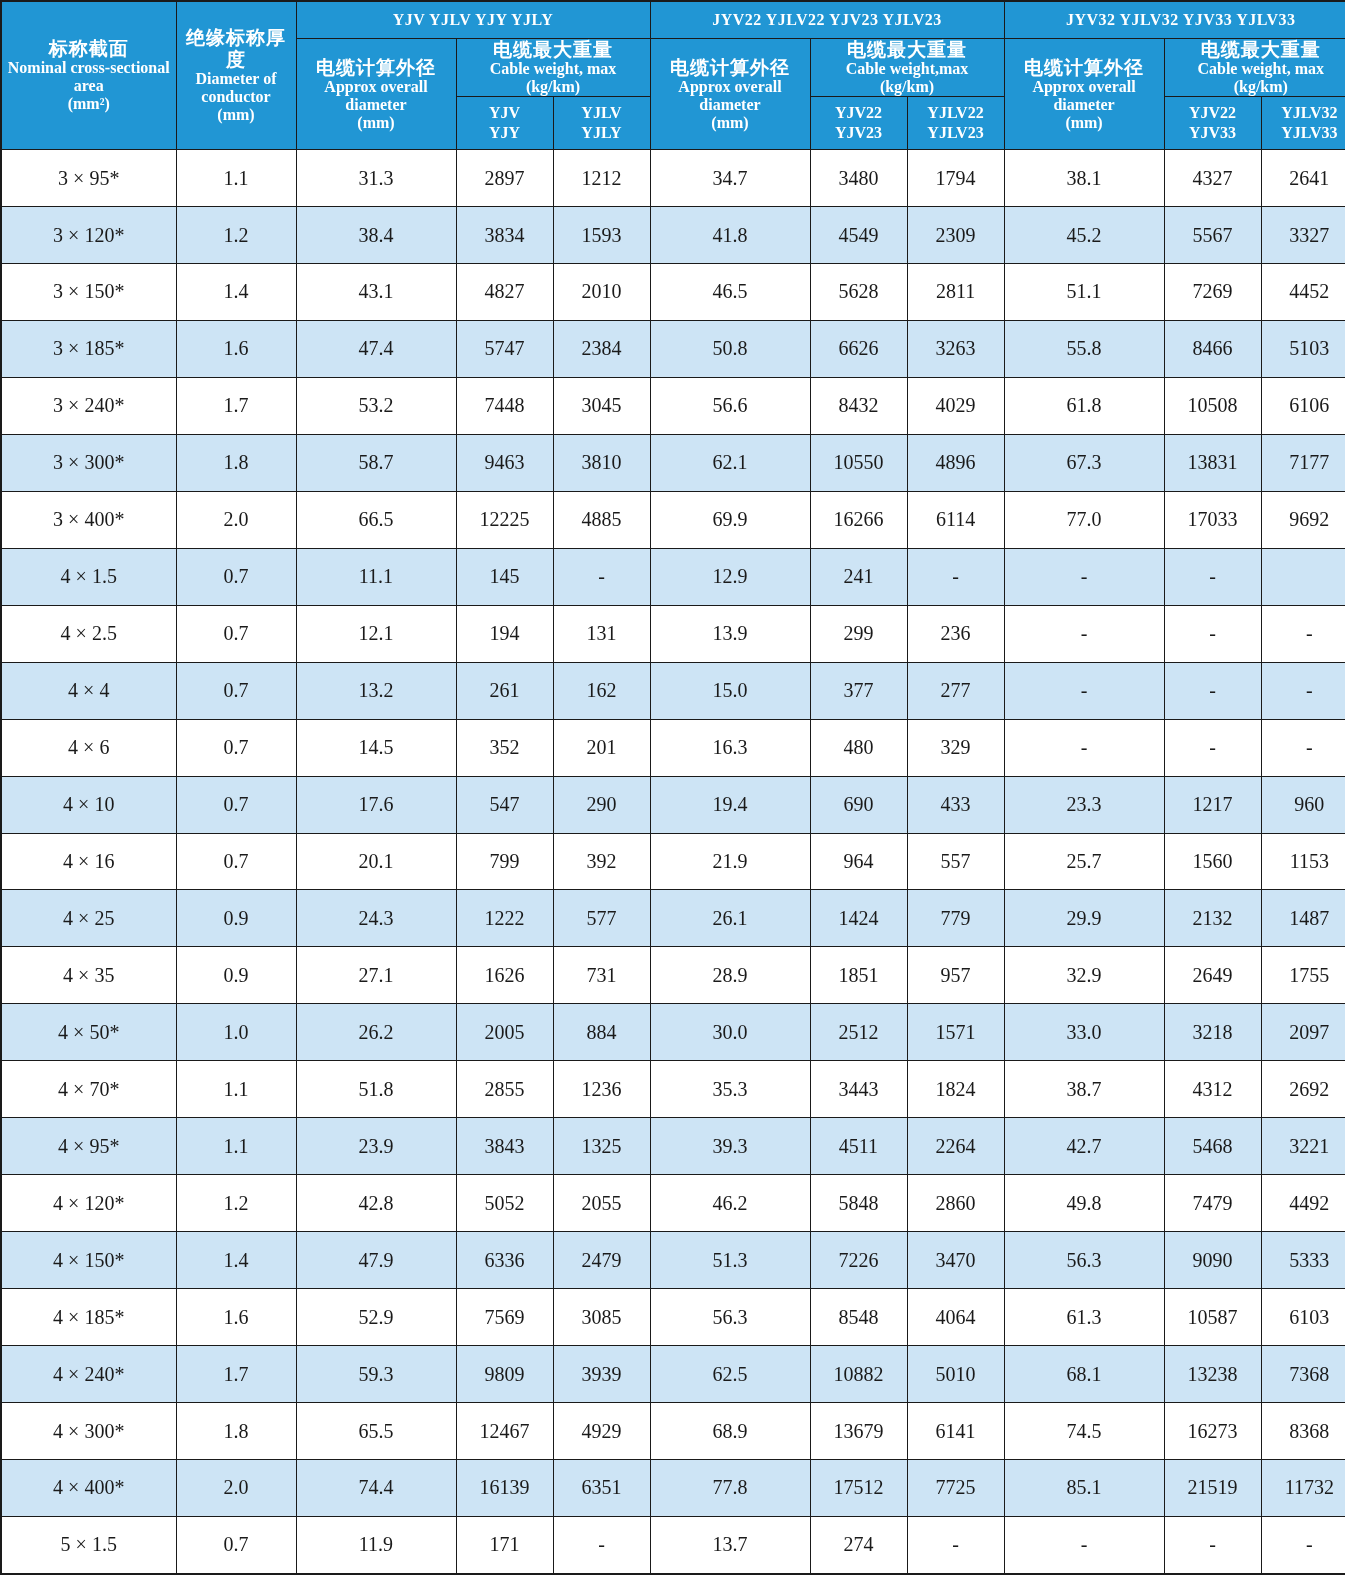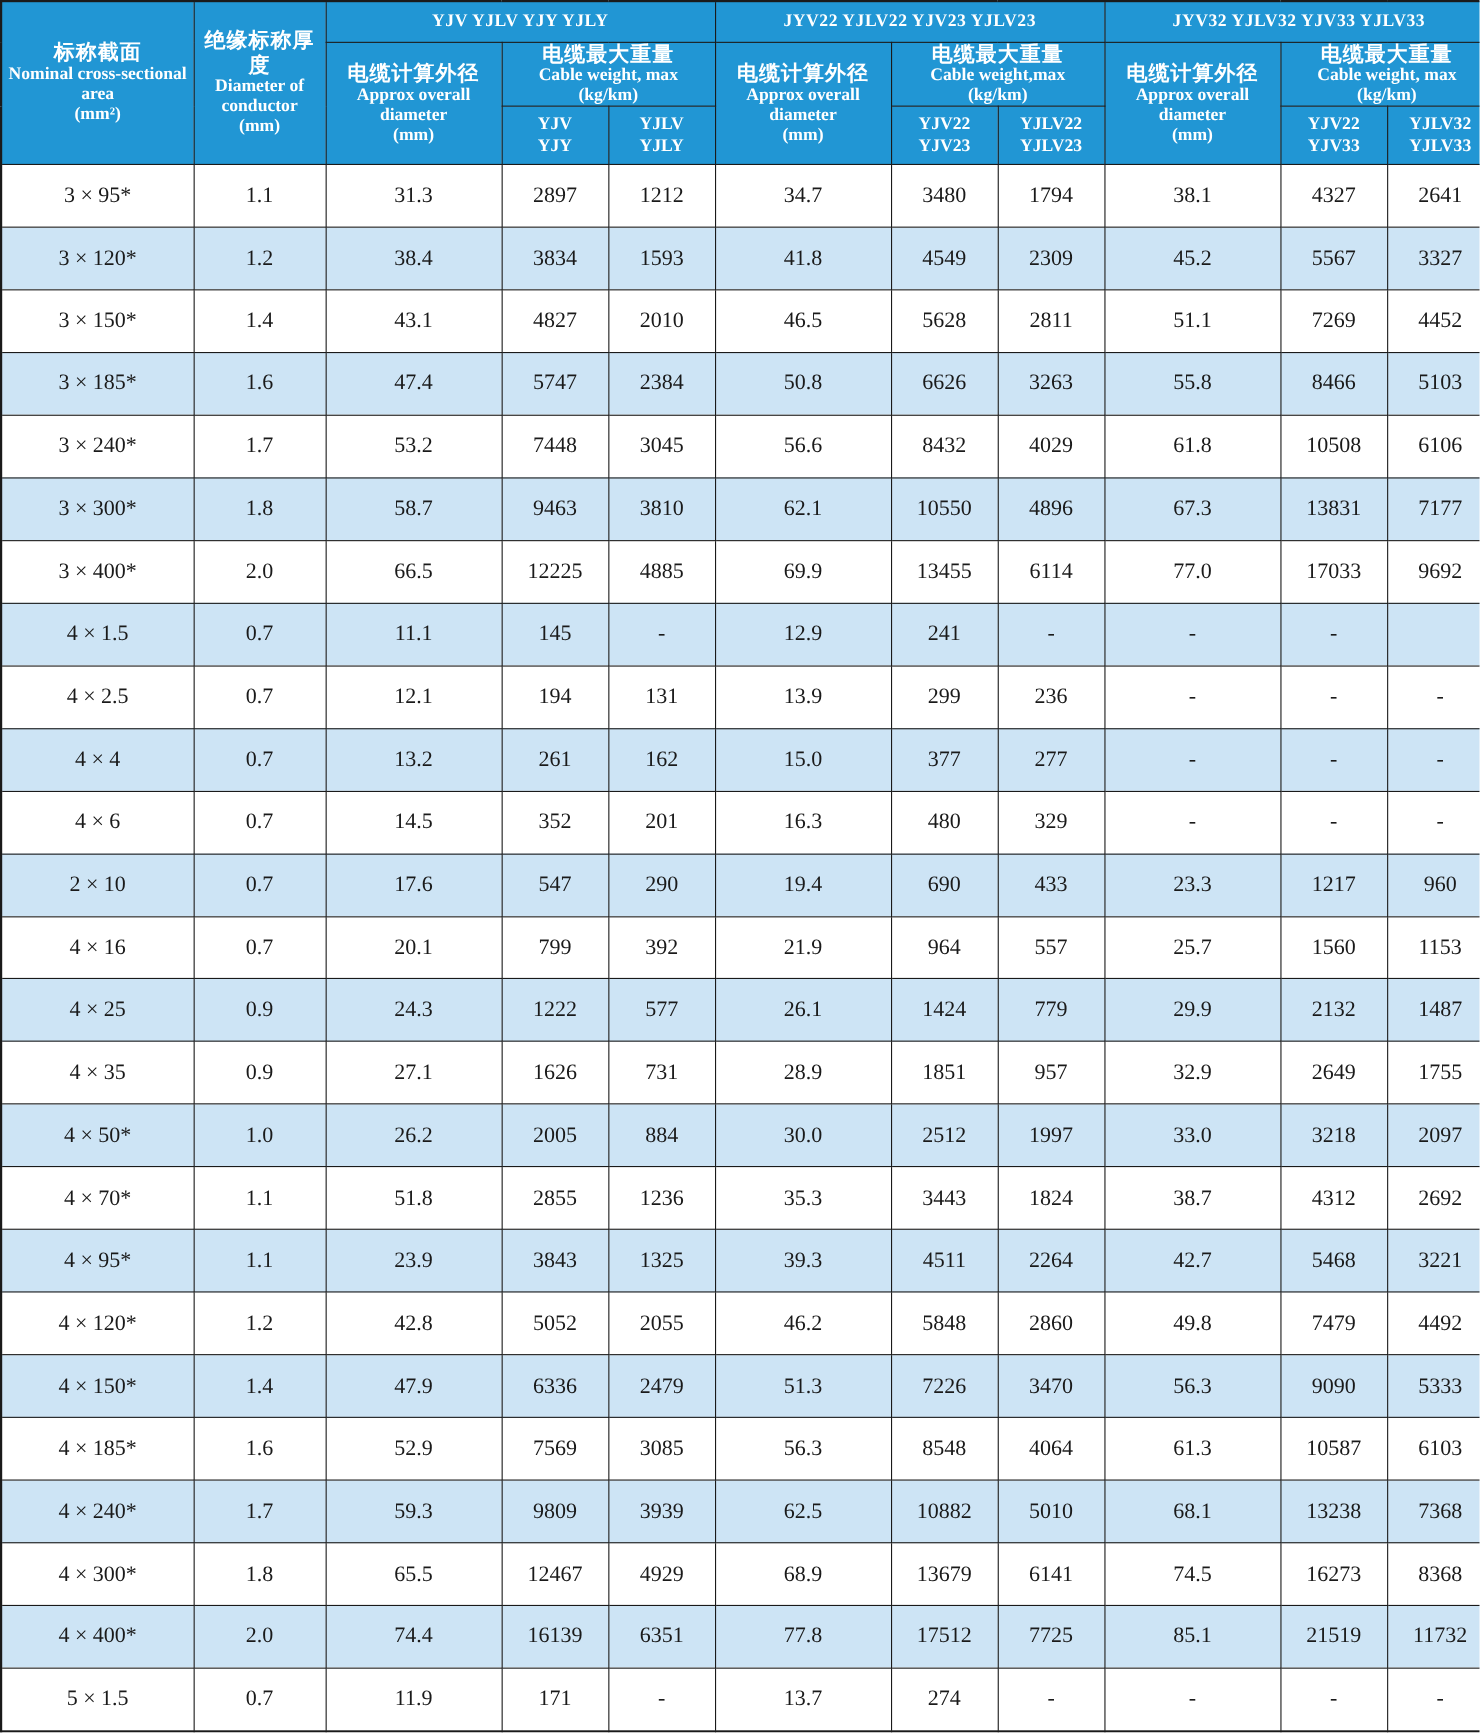--- a/index.html
+++ b/index.html
@@ -246,21 +246,21 @@
         <td>13831</td>
         <td>7177</td>
       </tr>
       <tr class="plain">
         <td>3 × 400*</td>
         <td>2.0</td>
         <td>66.5</td>
         <td>12225</td>
         <td>4885</td>
         <td>69.9</td>
-        <td>13455</td>
+        <td>16266</td>
         <td>6114</td>
         <td>77.0</td>
         <td>17033</td>
         <td>9692</td>
       </tr>
       <tr class="alt">
         <td>4 × 1.5</td>
         <td>0.7</td>
         <td>11.1</td>
         <td>145</td>
@@ -305,21 +305,21 @@
         <td>352</td>
         <td>201</td>
         <td>16.3</td>
         <td>480</td>
         <td>329</td>
         <td>-</td>
         <td>-</td>
         <td>-</td>
       </tr>
       <tr class="alt">
-        <td>2 × 10</td>
+        <td>4 × 10</td>
         <td>0.7</td>
         <td>17.6</td>
         <td>547</td>
         <td>290</td>
         <td>19.4</td>
         <td>690</td>
         <td>433</td>
         <td>23.3</td>
         <td>1217</td>
         <td>960</td>
@@ -364,21 +364,21 @@
         <td>1755</td>
       </tr>
       <tr class="alt">
         <td>4 × 50*</td>
         <td>1.0</td>
         <td>26.2</td>
         <td>2005</td>
         <td>884</td>
         <td>30.0</td>
         <td>2512</td>
-        <td>1997</td>
+        <td>1571</td>
         <td>33.0</td>
         <td>3218</td>
         <td>2097</td>
       </tr>
       <tr class="plain">
         <td>4 × 70*</td>
         <td>1.1</td>
         <td>51.8</td>
         <td>2855</td>
         <td>1236</td>

